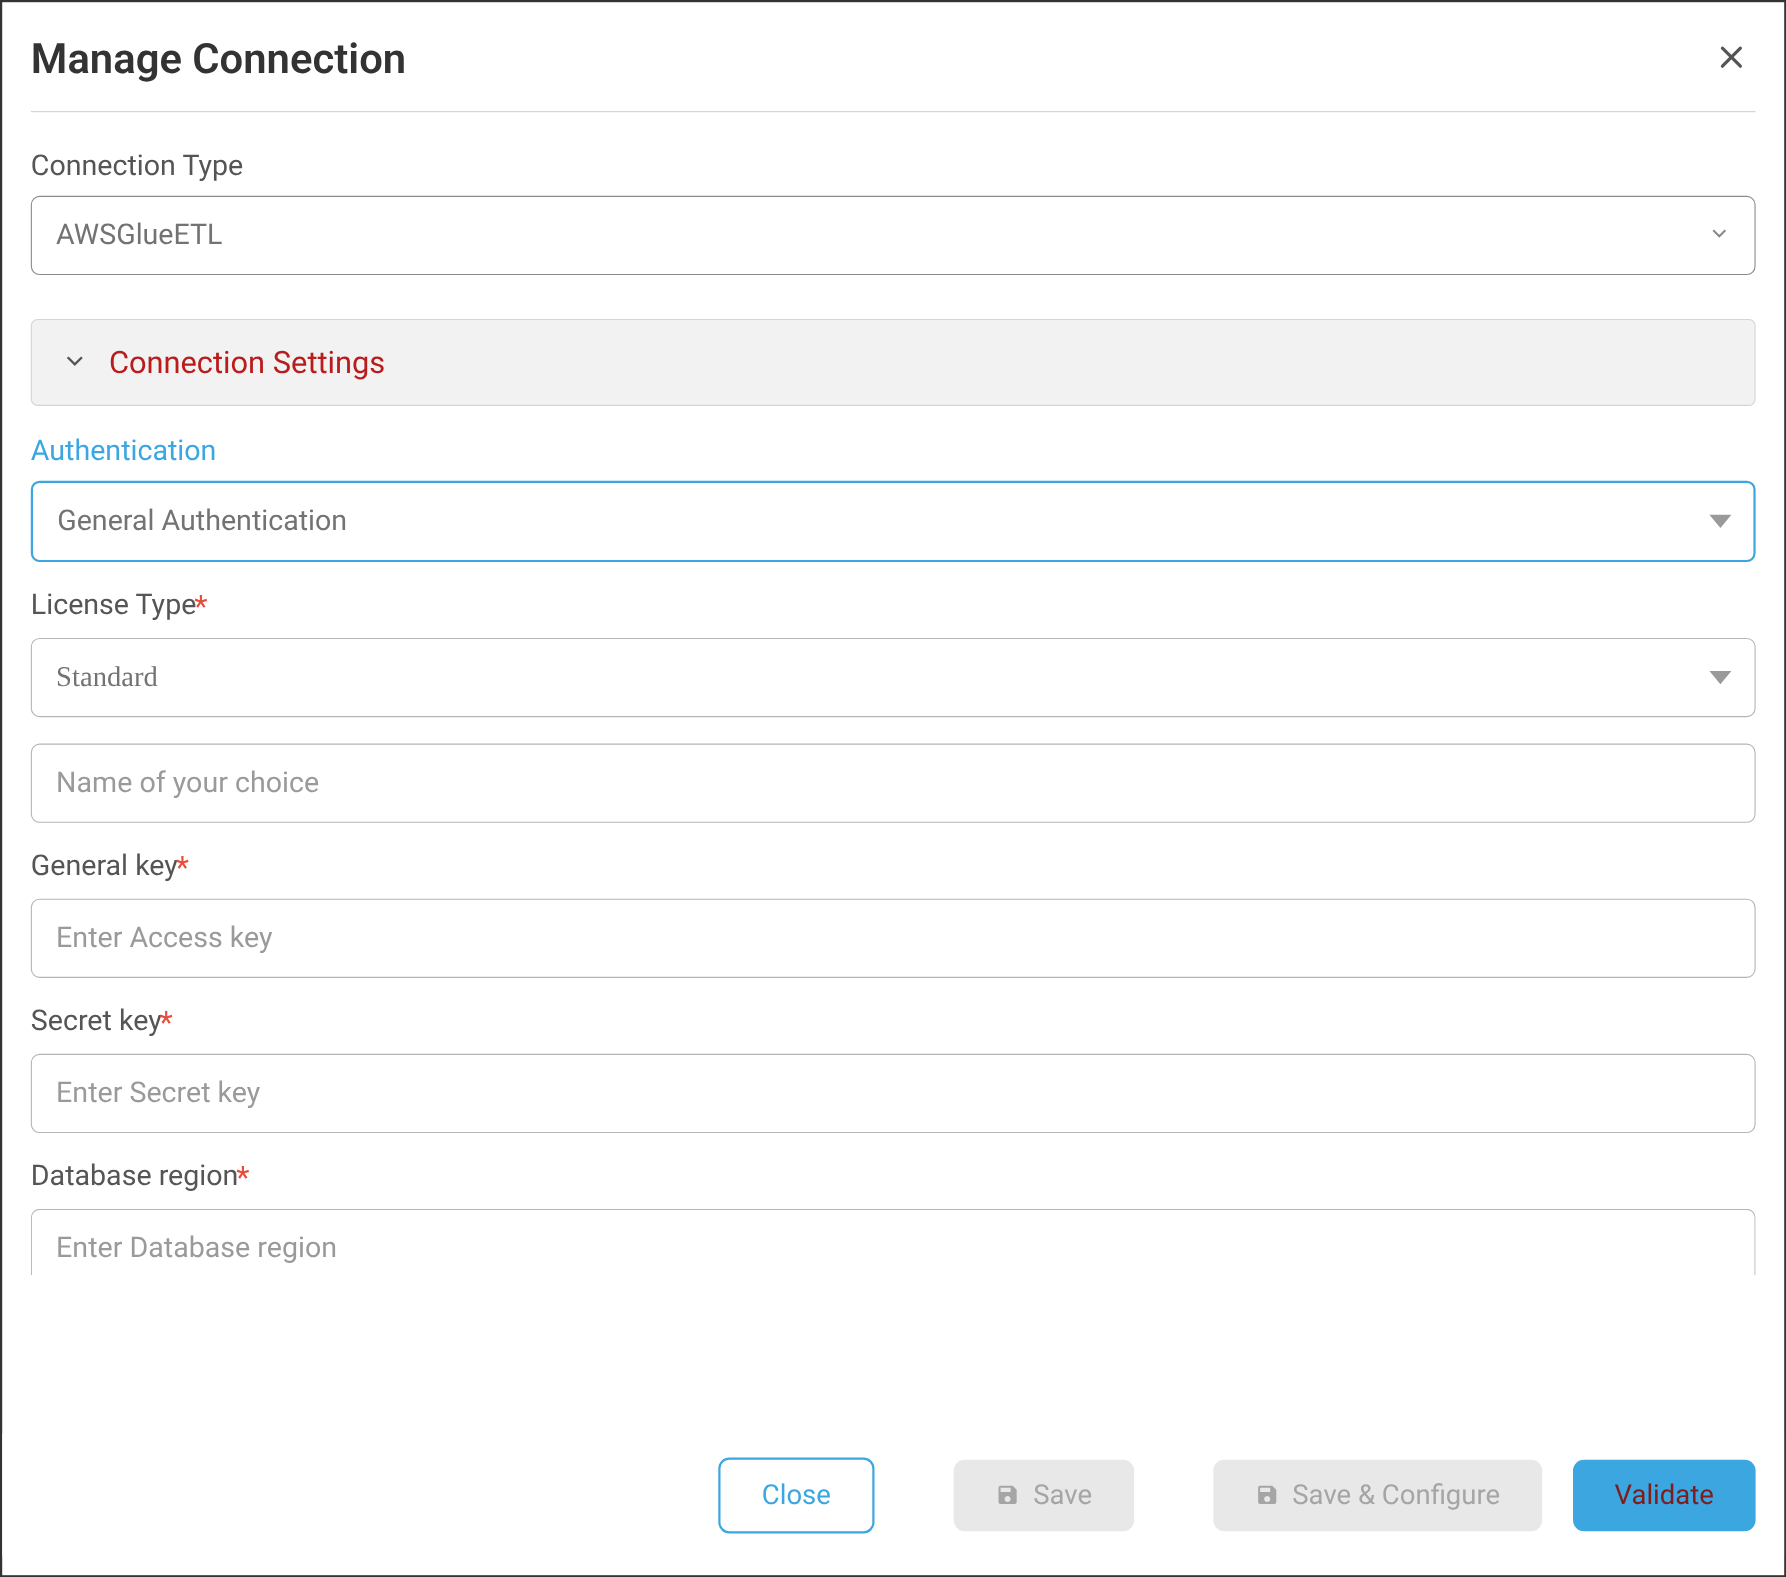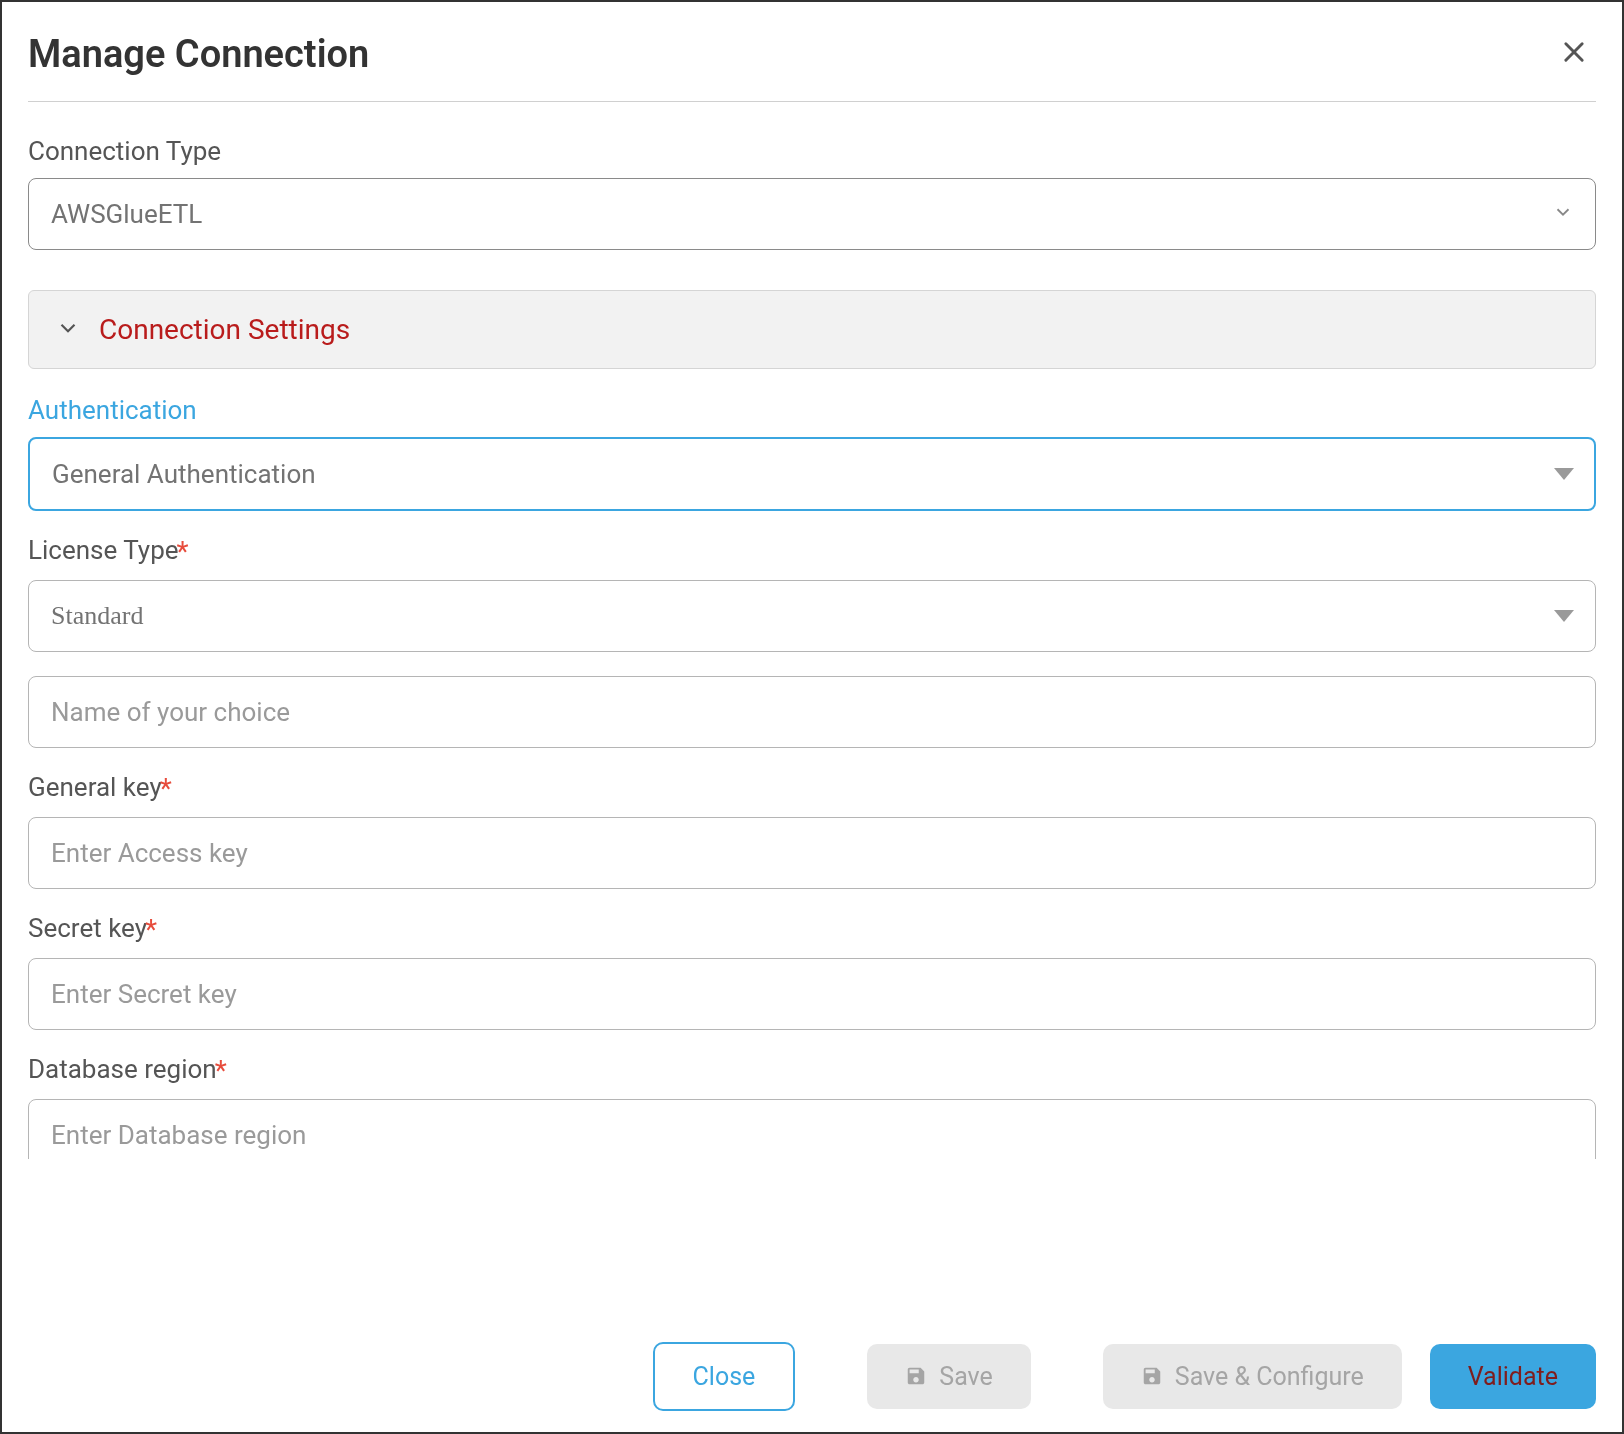--- a/index.html
+++ b/index.html
@@ -124,21 +124,21 @@
       border: 1.5px solid #b5b5b5;
       border-radius: 8px;
       font-family: inherit;
       color: #0f766e;
     }
     .text-input::placeholder {
       color: #9a9a9a;
     }
     .footer {
       position: absolute;
-      bottom: 0;
+      bottom: 17px;
       left: 0;
       right: 0;
       height: 112px;
       background: #fff;
       display: flex;
       justify-content: flex-end;
       align-items: center;
       gap: 28px;
       padding: 0 26px;
     }

